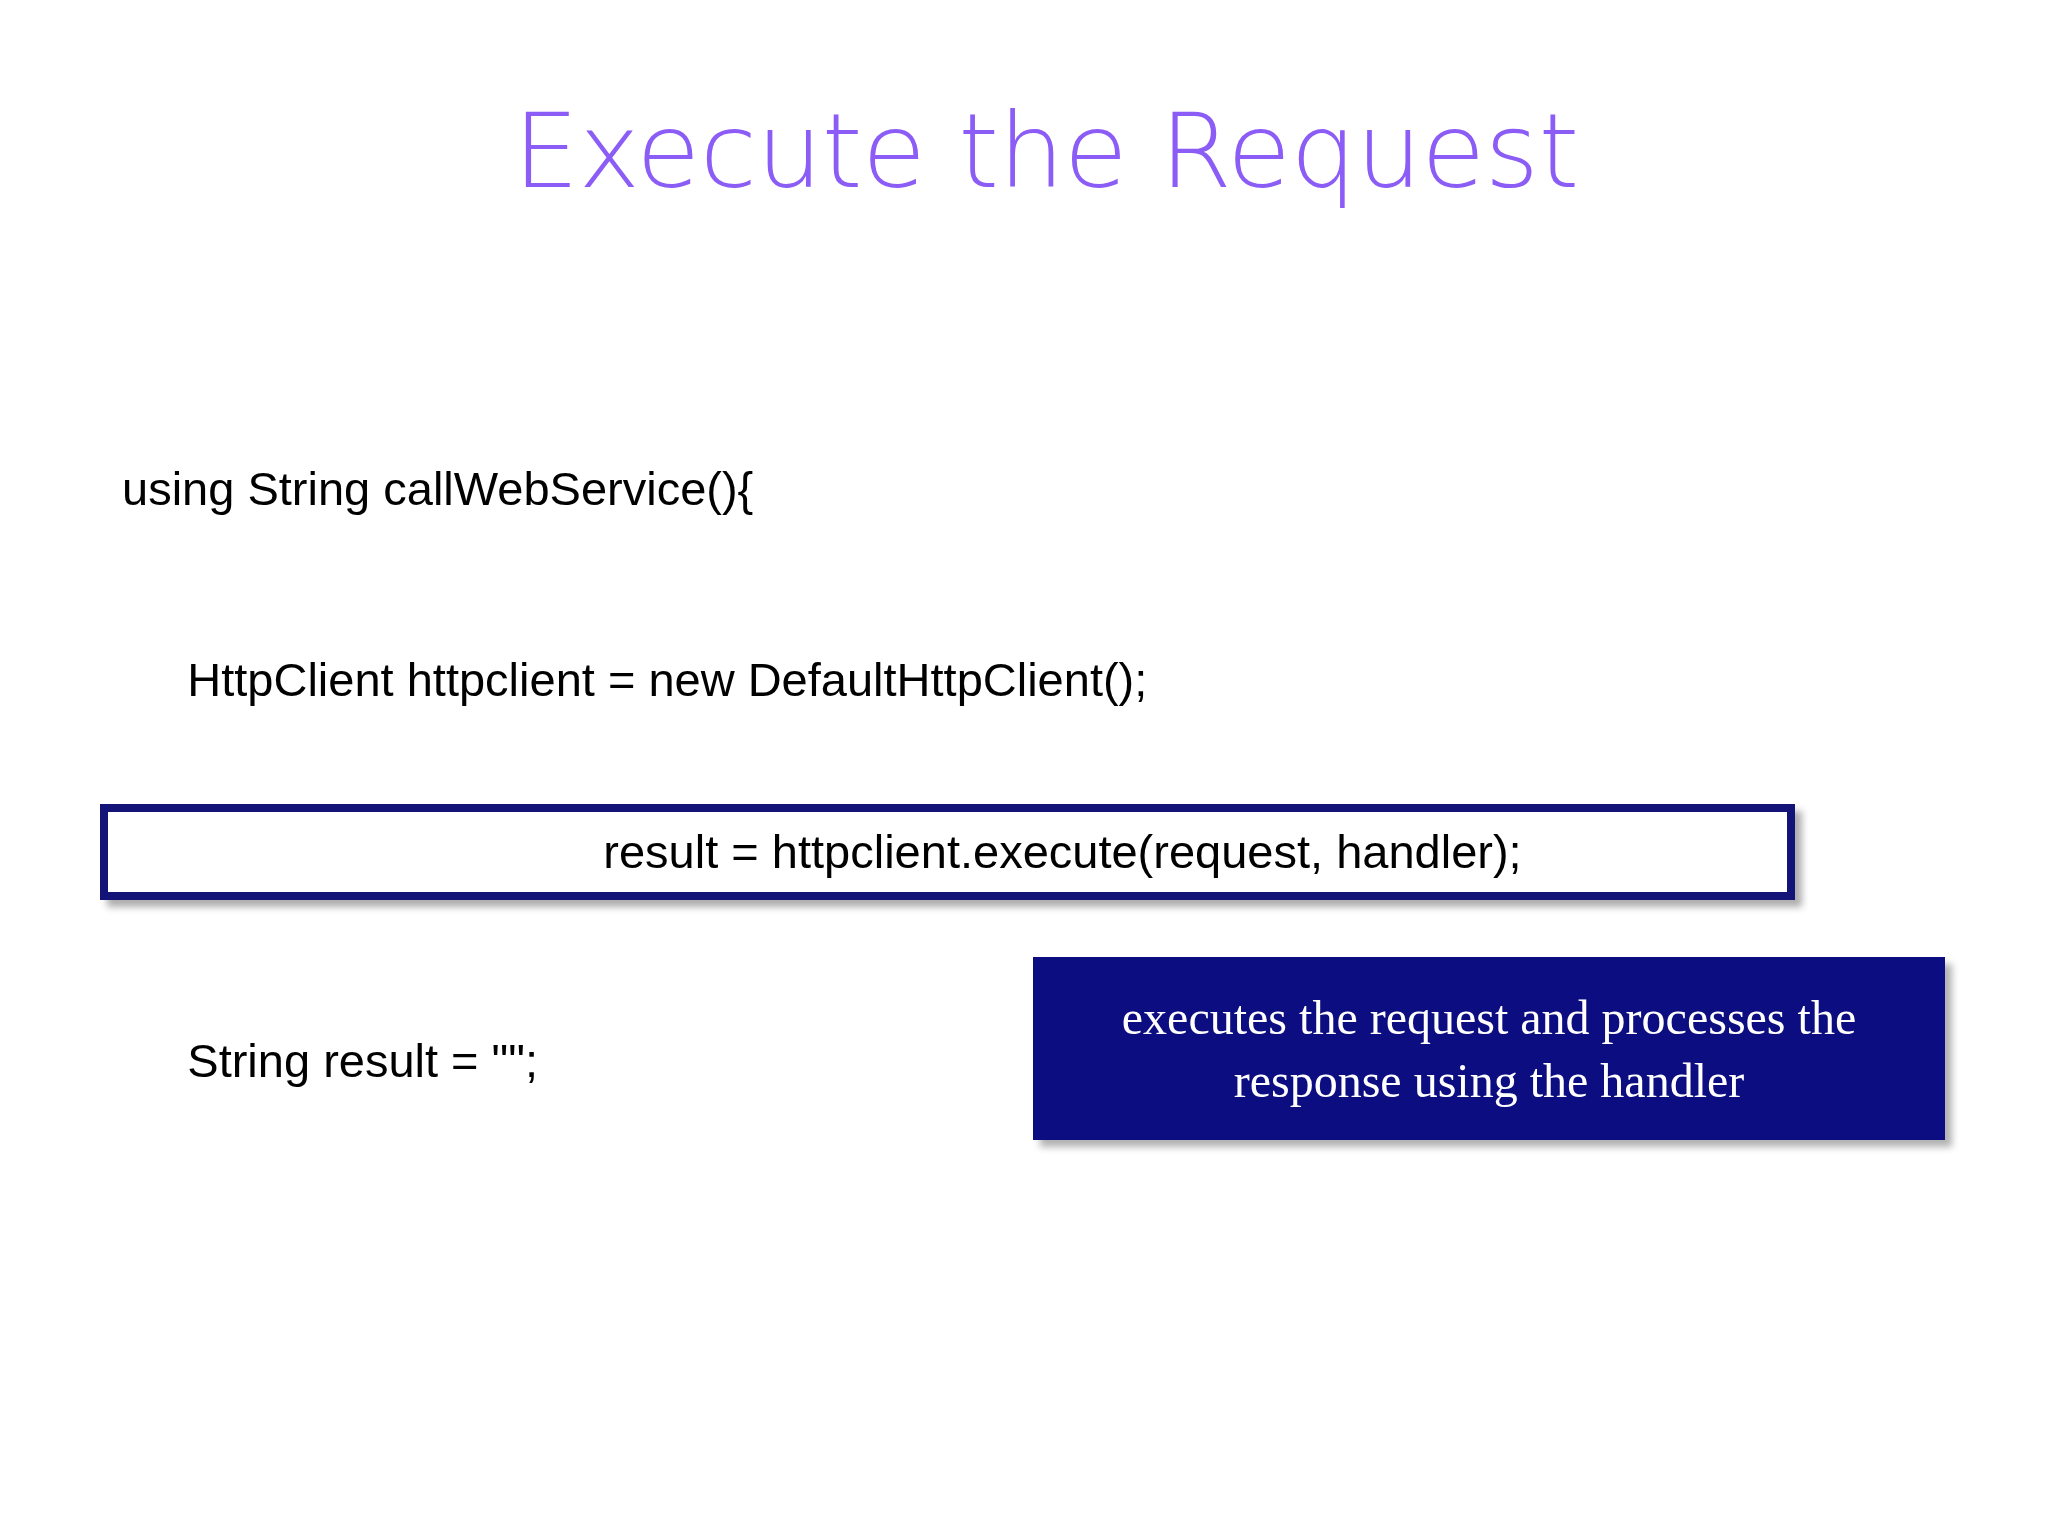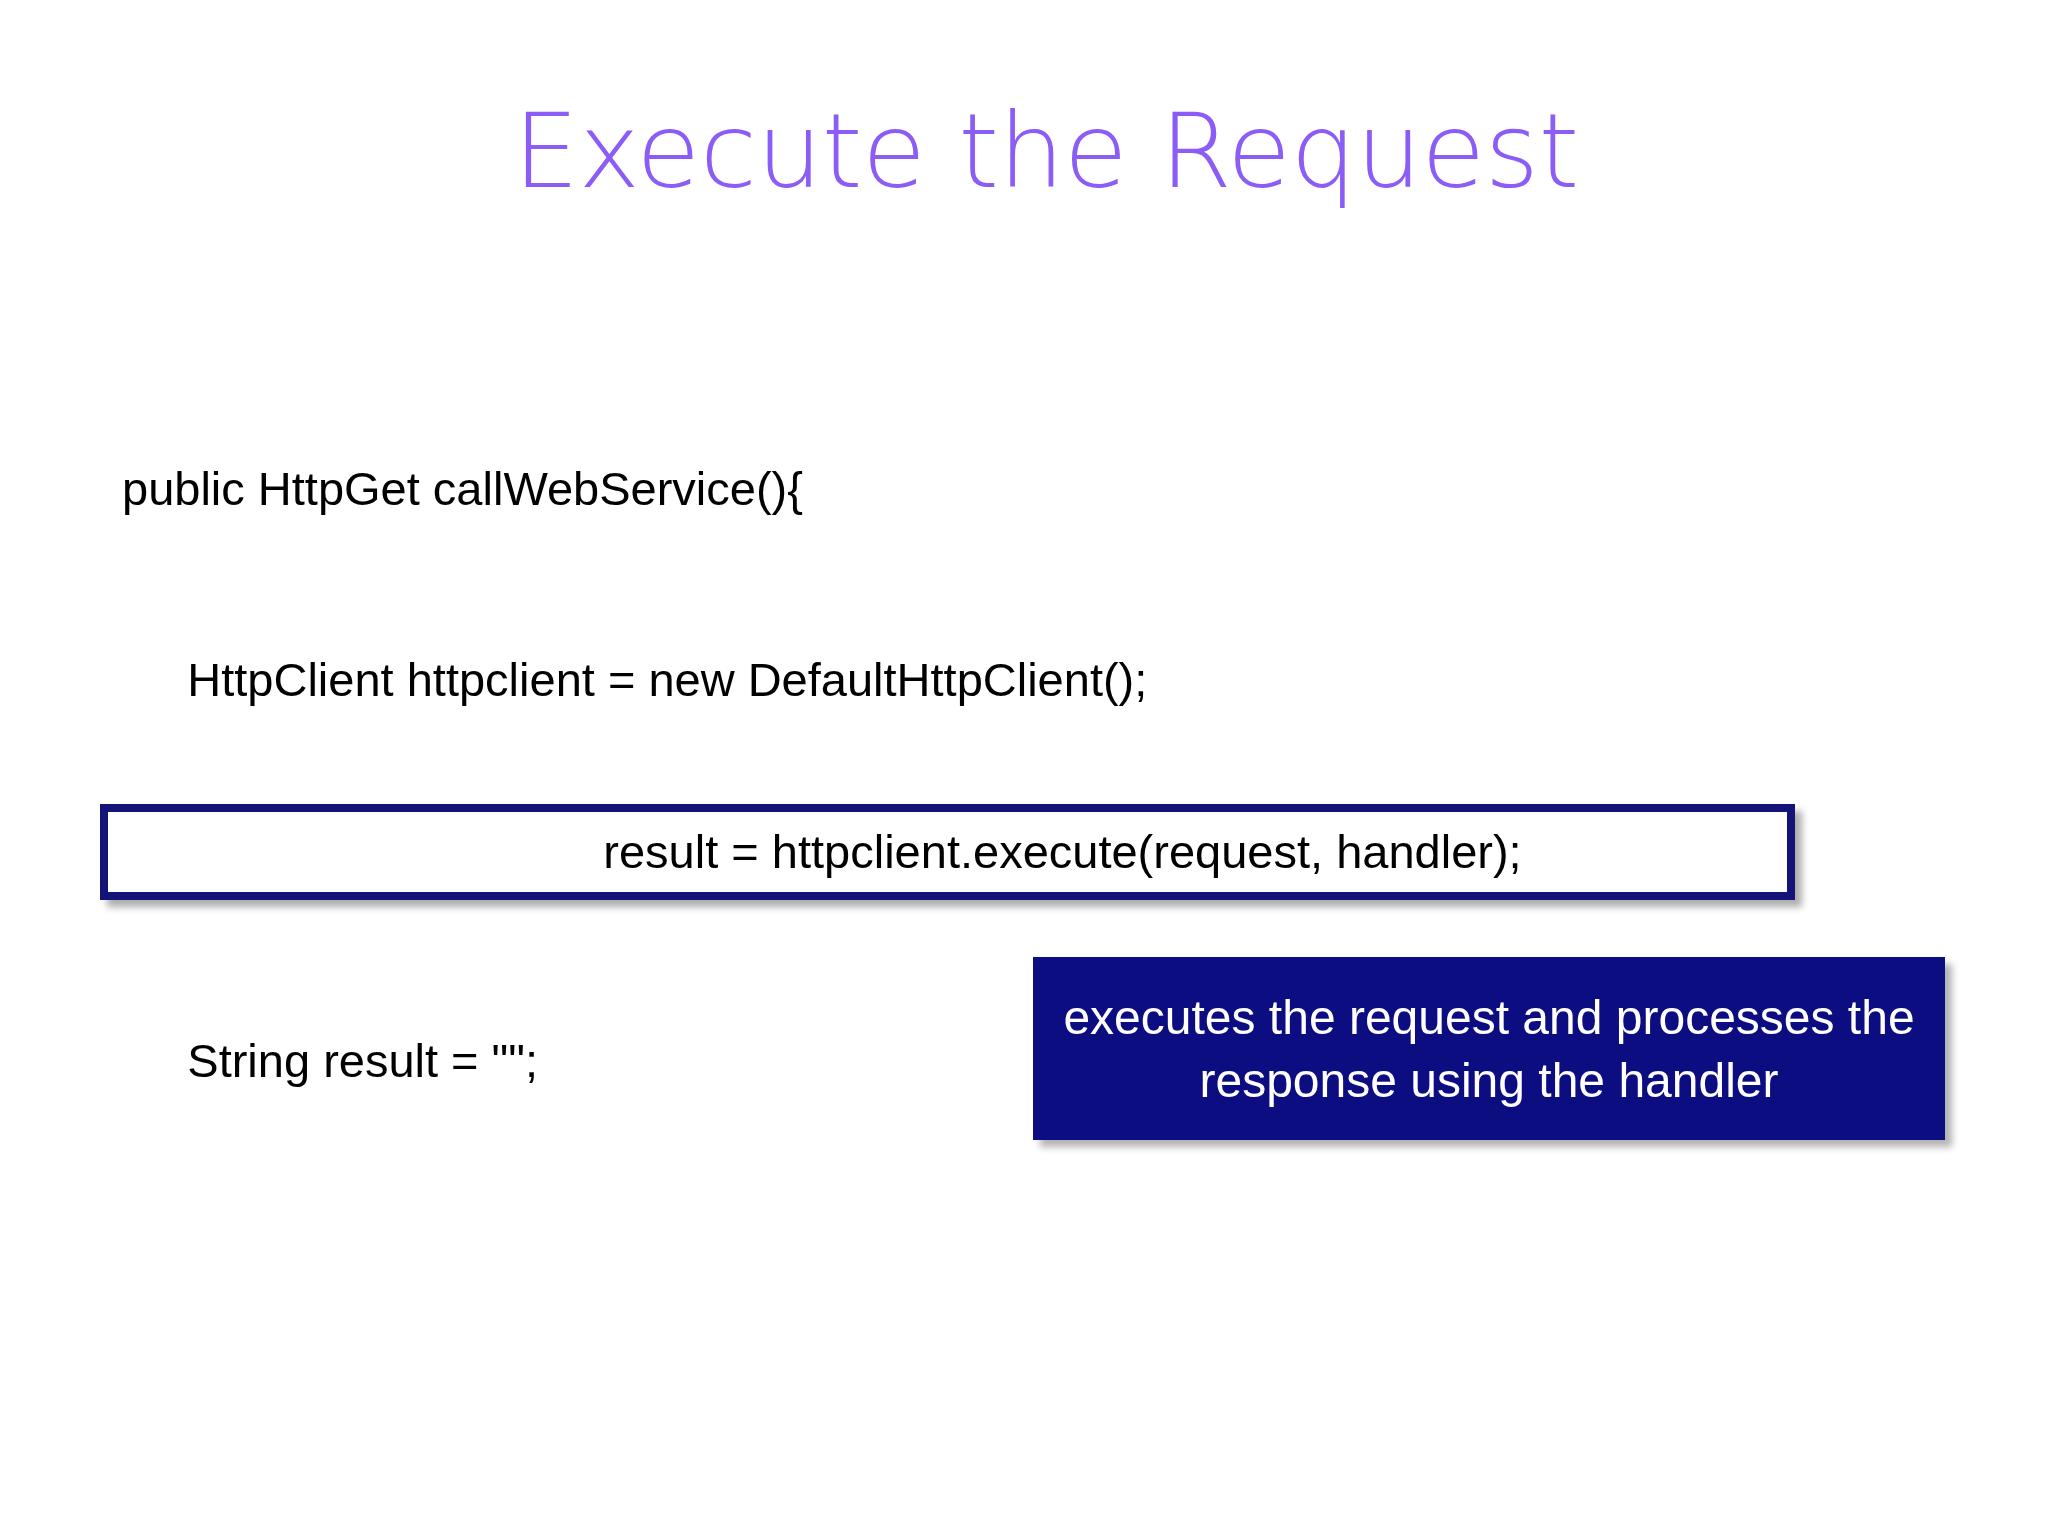--- a/index.html
+++ b/index.html
@@ -94,38 +94,38 @@
     width: 912px;
     height: 183px;
     background: #0D0D82;
     box-shadow: 7px 7px 7px rgba(0,0,0,0.30);
     z-index: 7;
     display: flex;
     align-items: center;
     justify-content: center;
   }
   #callout .txt {
-    font-family: Liberation Sans, sans-serif;
+    font-family: Liberation Serif, serif;
     font-weight: 300;
     font-size: 48px;
     line-height: 63px;
     color: #ffffff;
     text-align: center;
     padding: 0 26px;
   }
 </style>
 </head>
 <body>
 
 <div id="slide">
 
   <div id="title">Execute the Request</div>
 
   <div id="code">
-    <span class="ln">public HttpGet callWebService(){</span>
+    <span class="ln">using String callWebService(){</span>
     <span class="ln">     HttpClient httpclient = new DefaultHttpClient();</span>
     <span class="ln"><span>     HttpGet request = new HttpGet(</span><span class="it">URL);</span></span>
     <span class="ln">     String result = "";</span>
     <span class="ln blank"></span>
     
     
     
     
     
     

